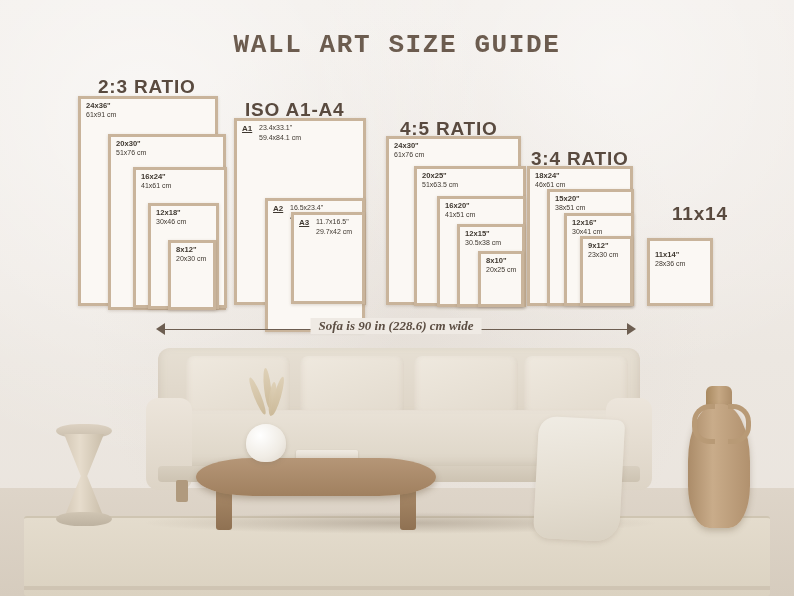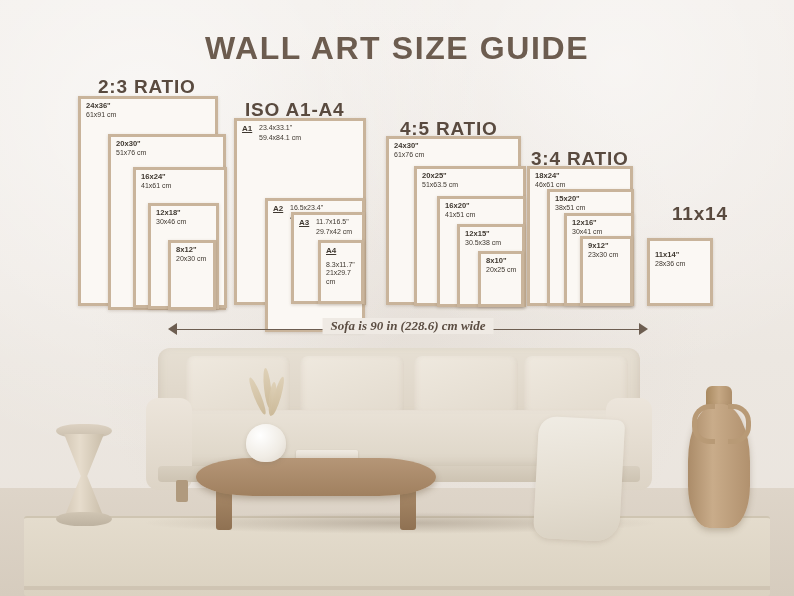--- a/index.html
+++ b/index.html
@@ -32,25 +32,25 @@
     pointer-events: none;
   }
 
   
   .title {
     position: absolute;
     top: 30px;
     left: 0;
     width: 794px;
     text-align: center;
-    font-size: 32px;
+    font-size: 26px;
     letter-spacing: 1.6px;
     font-weight: bold;
     color: #6c5c4f;
-    font-family: Liberation Sans, sans-serif;
+    font-family: Liberation Mono, monospace;
   }
 
   
   .group-title {
     position: absolute;
     font-size: 19px;
     font-weight: bold;
     letter-spacing: .8px;
     color: #594a3f;
     white-space: nowrap;
@@ -102,21 +102,21 @@
     top: 16px;
     font-size: 7px;
     line-height: 1.2;
     color: #3f3830;
     white-space: pre-line;
   }
 
   
   .measure {
     position: absolute;
-    left: 168px;
+    left: 156px;
     top: 318px;
     width: 480px;
     height: 22px;
   }
   .measure .line {
     position: absolute;
     top: 11px;
     left: 6px;
     right: 6px;
     height: 1px;
@@ -370,24 +370,20 @@
     <div class="iso-dims"><span>16.5x23.4"</span></div>
     <div class="iso-dims-below" style="left:22px; top:13px;"><span>42x59.4 cm</span></div>
   </div>
 
   <div class="frame" style="left:291px; top:212px; width:74px; height:92px;">
     <div class="iso-code">A3</div>
     <div class="iso-dims"><span>11.7x16.5"</span></div>
     <div class="iso-dims-below" style="left:22px; top:13px;"><span>29.7x42 cm</span></div>
   </div>
 
-  <div class="frame" style="left:318px; top:240px; width:46px; height:64px;">
-    <div class="iso-code">A4</div>
-    <div class="iso-dims-below" style="left:5px; top:18px;"><span>8.3x11.7"</span><br><span>21x29.7 cm</span></div>
-  </div>
 
   <div class="group-title" style="left:400px; top:118px;text-align:right;">4:5 RATIO</div>
 
   <div class="frame" style="left:386px; top:136px; width:135px; height:169px;">
     <div class="lbl"><b>24x30"</b><br><span>61x76 cm</span></div>
   </div>
   <div class="frame" style="left:414px; top:166px; width:112px; height:140px;">
     <div class="lbl"><b>20x25"</b><br><span>51x63.5 cm</span></div>
   </div>
   <div class="frame" style="left:437px; top:196px; width:89px; height:111px;">

